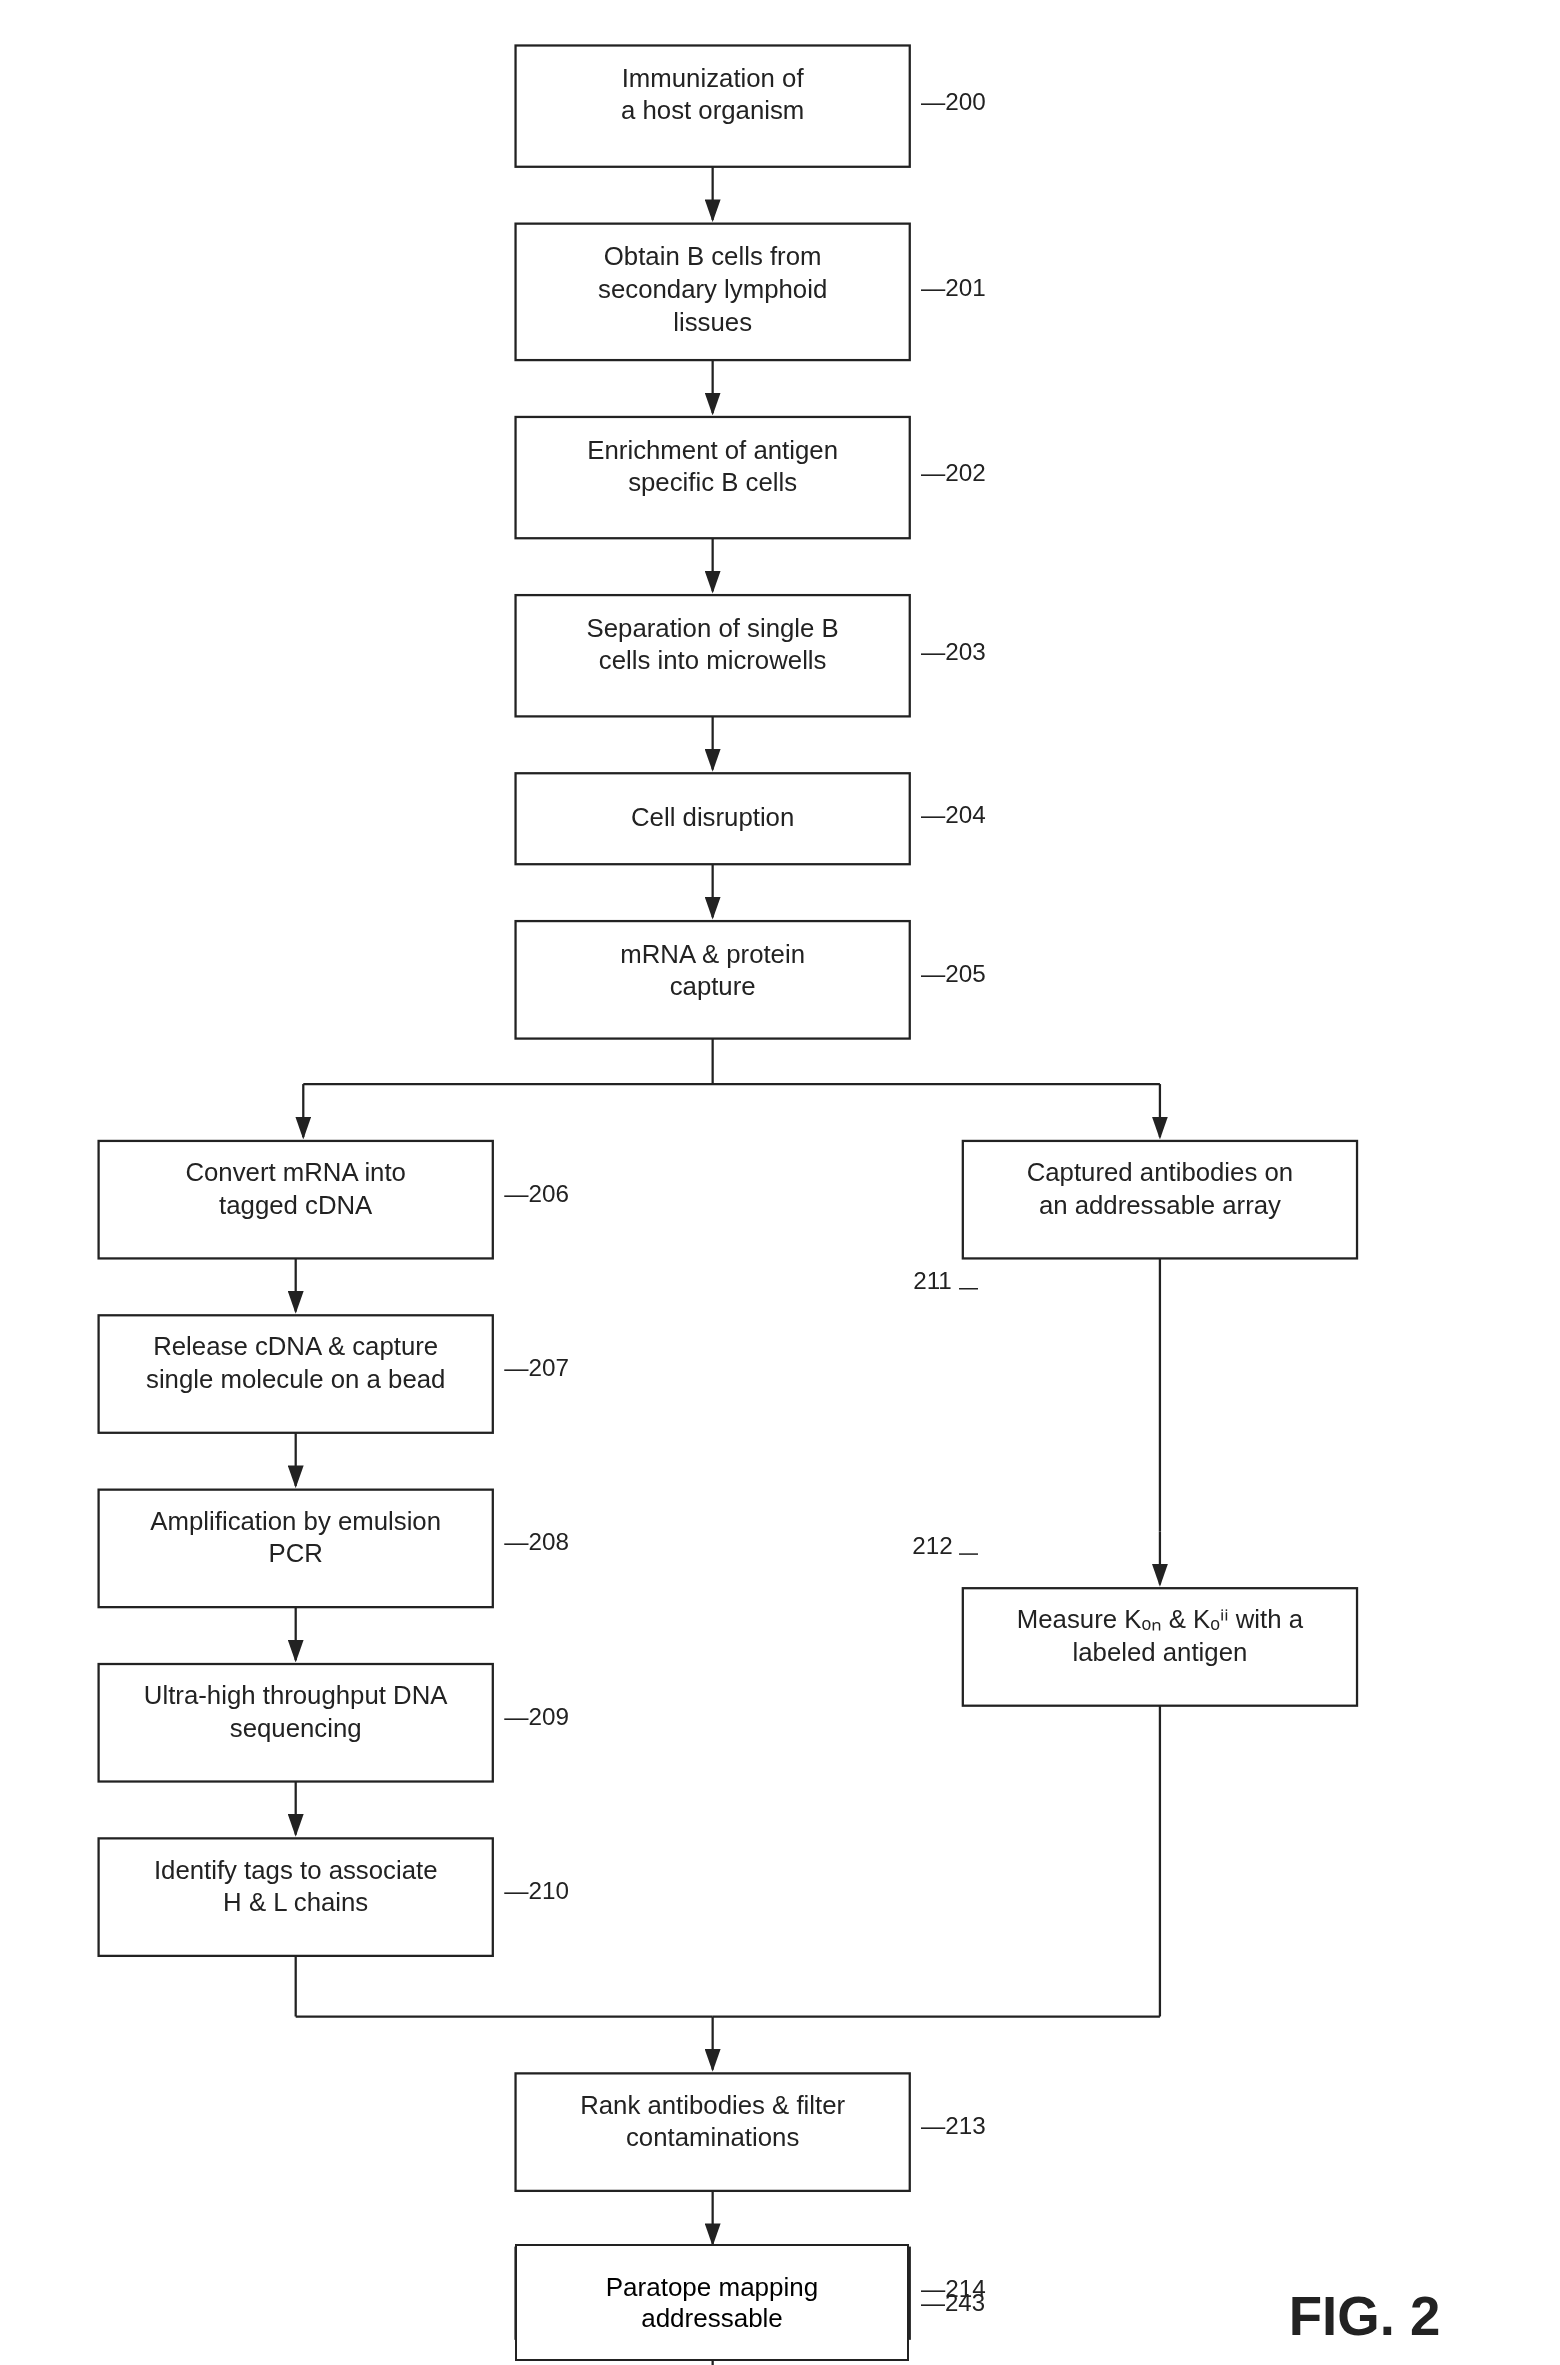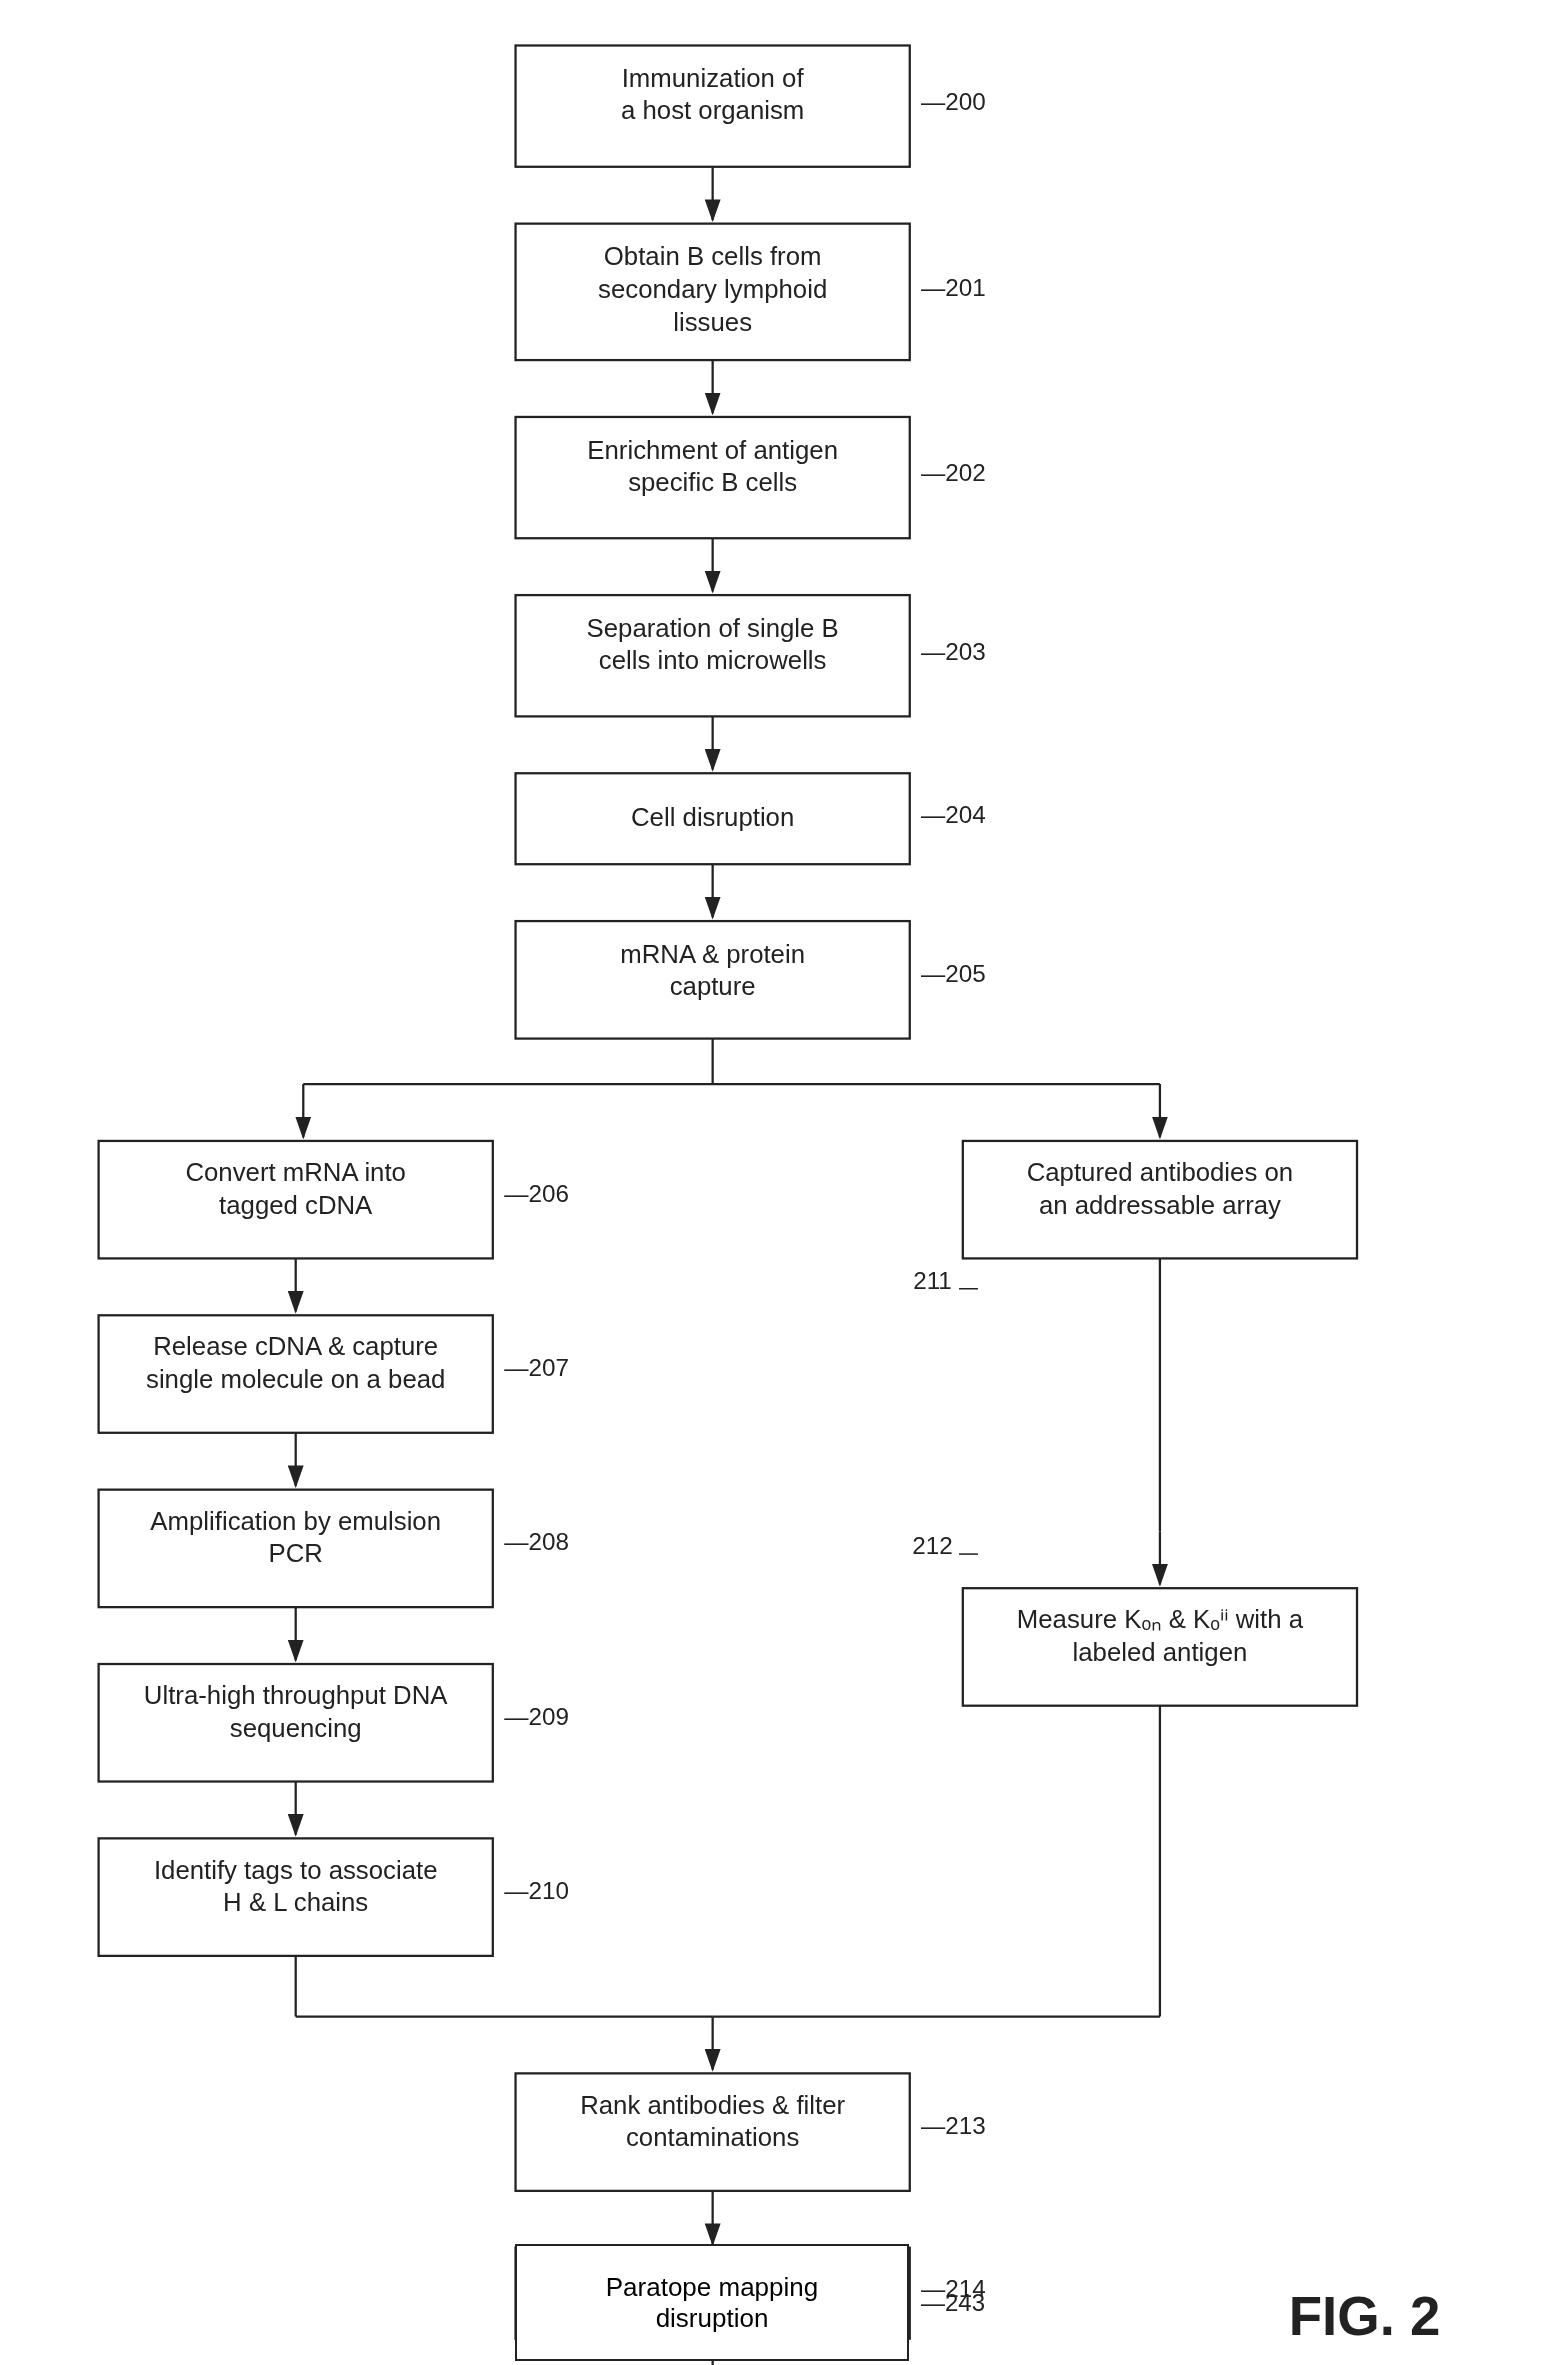--- a/index.html
+++ b/index.html
@@ -161,20 +161,20 @@
     <rect x="680" y="3160" width="520" height="120" fill="white" stroke="#222" stroke-width="3"></rect>
 
     <text x="1800" y="3080" text-anchor="middle" font-size="72" font-weight="bold" font-family="Arial" fill="#222">FIG. 2</text>
 
   </svg>
 
   <div style="position:absolute; left:0; top:0; width:1561px; height:2366px; pointer-events:none;">
 
     <div style="position:absolute; left:515px; top:2244px; width:394px; height:117px; border:2.3px solid #222; background:#fff; display:flex; flex-direction:column; align-items:center; justify-content:center; text-align:center; font-size:26px; font-family:Arial;">
       <span>Paratope mapping</span>
-      <span>disruption</span>
+      <span>addressable</span>
     </div>
     <div style="position:absolute; left:921px; top:2289px; font-size:24px; font-family:Arial; color:#222;">—243</div>
 
   </div>
 
 </div>
 
 
 </body></html>

